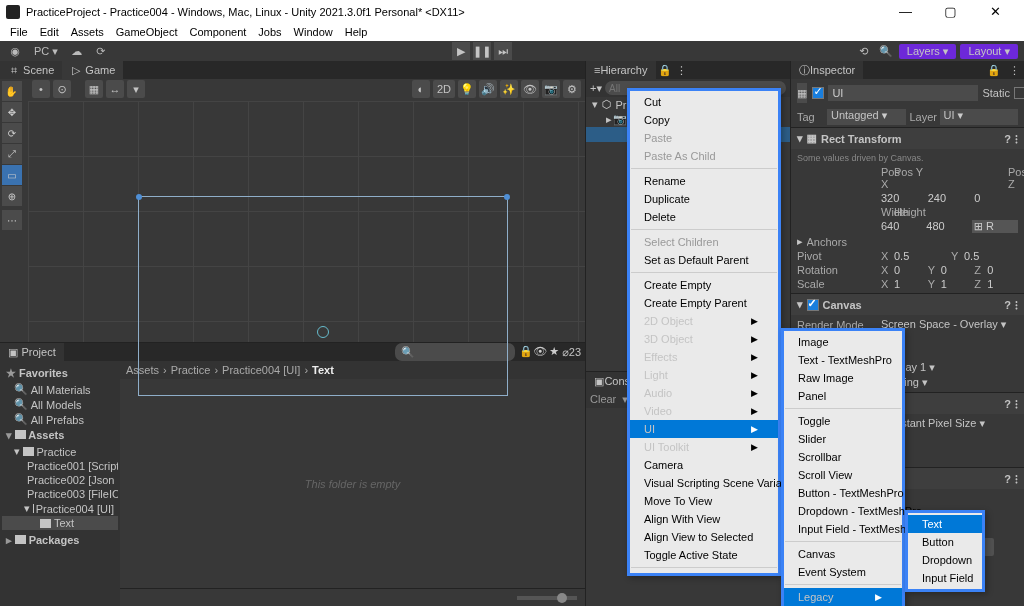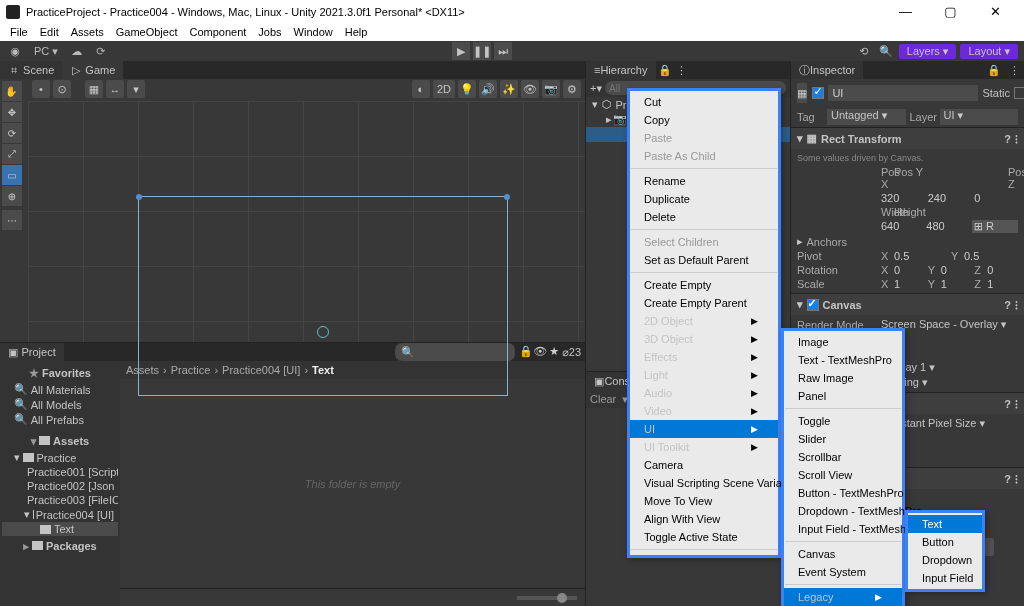--- a/index.html
+++ b/index.html
@@ -32,21 +32,21 @@
 .scenetb { position:absolute; top:0; left:28px; right:0; height:20px; display:flex; align-items:center; padding:0 4px; gap:3px; }
 .tbbtn { width:18px; height:18px; background:#4b4b4b; display:flex; align-items:center; justify-content:center; border-radius:2px; }
 .scene-canvas { position:absolute; left:28px; right:0; top:22px; bottom:0; }
 .grid { position:absolute; inset:0; background-image:linear-gradient(#444 1px,transparent 1px),linear-gradient(90deg,#444 1px,transparent 1px); background-size:55px 55px; }
 .rect { position:absolute; left:110px; top:95px; width:370px; height:200px; border:1px solid #8faec9; }
 .rect .dot { position:absolute; width:6px; height:6px; background:#4f8fd6; border-radius:50%; }
 .rect .d1 { left:-3px; top:-3px; } .rect .d2 { right:-3px; top:-3px; }
 .rect .center { position:absolute; left:50%; top:68%; transform:translate(-50%,-50%); width:12px; height:12px; border:1px solid #6bc; border-radius:50%; }
 .project { flex:1; display:flex; flex-direction:column; border-top:1px solid #222; }
 .proj-body { flex:1; display:flex; }
-.proj-tree { width:120px; background:#333; padding:4px 2px; overflow:hidden;text-align:center; }
+.proj-tree { width:120px; background:#333; padding:4px 2px; overflow:hidden; }
 .proj-tree .hdr { font-weight:bold; color:#999; padding:2px 4px; }
 .proj-tree .item { padding:1px 4px 1px 12px; white-space:nowrap; overflow:hidden; display:flex; align-items:center; gap:3px; }
 .proj-tree .item.sel { background:#4b4b4b; }
 .proj-tree .sub { padding-left:22px; }
 .proj-content { flex:1; display:flex; flex-direction:column; }
 .crumb { height:18px; background:#333; display:flex; align-items:center; padding:0 6px; gap:4px; }
 .crumb span { color:#aaa; }
 .crumb span.cur { color:#eee; font-weight:bold; }
 .proj-folder { flex:1; display:flex; align-items:center; justify-content:center; color:#666; font-style:italic; }
 .hier-search { height:18px; background:#333; display:flex; align-items:center; padding:0 4px; }
@@ -185,21 +185,21 @@
           <span class="mini-ico">★</span>
           <span>⌀23</span>
         </div>
       </div>
       <div class="proj-body">
         <div class="proj-tree">
           <div class="hdr">★ <span>Favorites</span></div>
           <div class="item">🔍 <span>All Materials</span></div>
           <div class="item">🔍 <span>All Models</span></div>
           <div class="item">🔍 <span>All Prefabs</span></div>
-          <div class="hdr" style="margin-top:6px">▾ <span class="folder-ico"></span> <span>Assets</span></div>
+          <div class="hdr" style="">▾ <span class="folder-ico"></span> <span>Assets</span></div>
           <div class="item">▾ <span class="folder-ico"></span> <span>Practice</span></div>
           <div class="item sub">
               <span class="folder-ico"></span> 
               <span>Practice001 [Scriptable O</span>
             </div>
           <div class="item sub">
               <span class="folder-ico"></span> 
               <span>Practice002 [Json conver</span>
             </div>
           <div class="item sub">
@@ -487,20 +487,21 @@
       <span class="arrow">▶</span>
     </div>
   <div class="mi">
       <span>UI Toolkit</span>
       <span class="arrow">▶</span>
     </div>
   <div class="mi">Camera</div>
   <div class="mi">Visual Scripting Scene Variables</div>
   <div class="mi">Move To View</div>
   <div class="mi">Align With View</div>
+  <div class="mi">Align View to Selected</div>
   <div class="mi">Toggle Active State</div>
   <div class="sep"></div>
 </div>
 
 <div class="context-menu" style="left:781px; top:328px; width:124px;">
   <div class="mi">Image</div>
   <div class="mi">Text - TextMeshPro</div>
   <div class="mi">Raw Image</div>
   <div class="mi">Panel</div>
   <div class="sep"></div>

